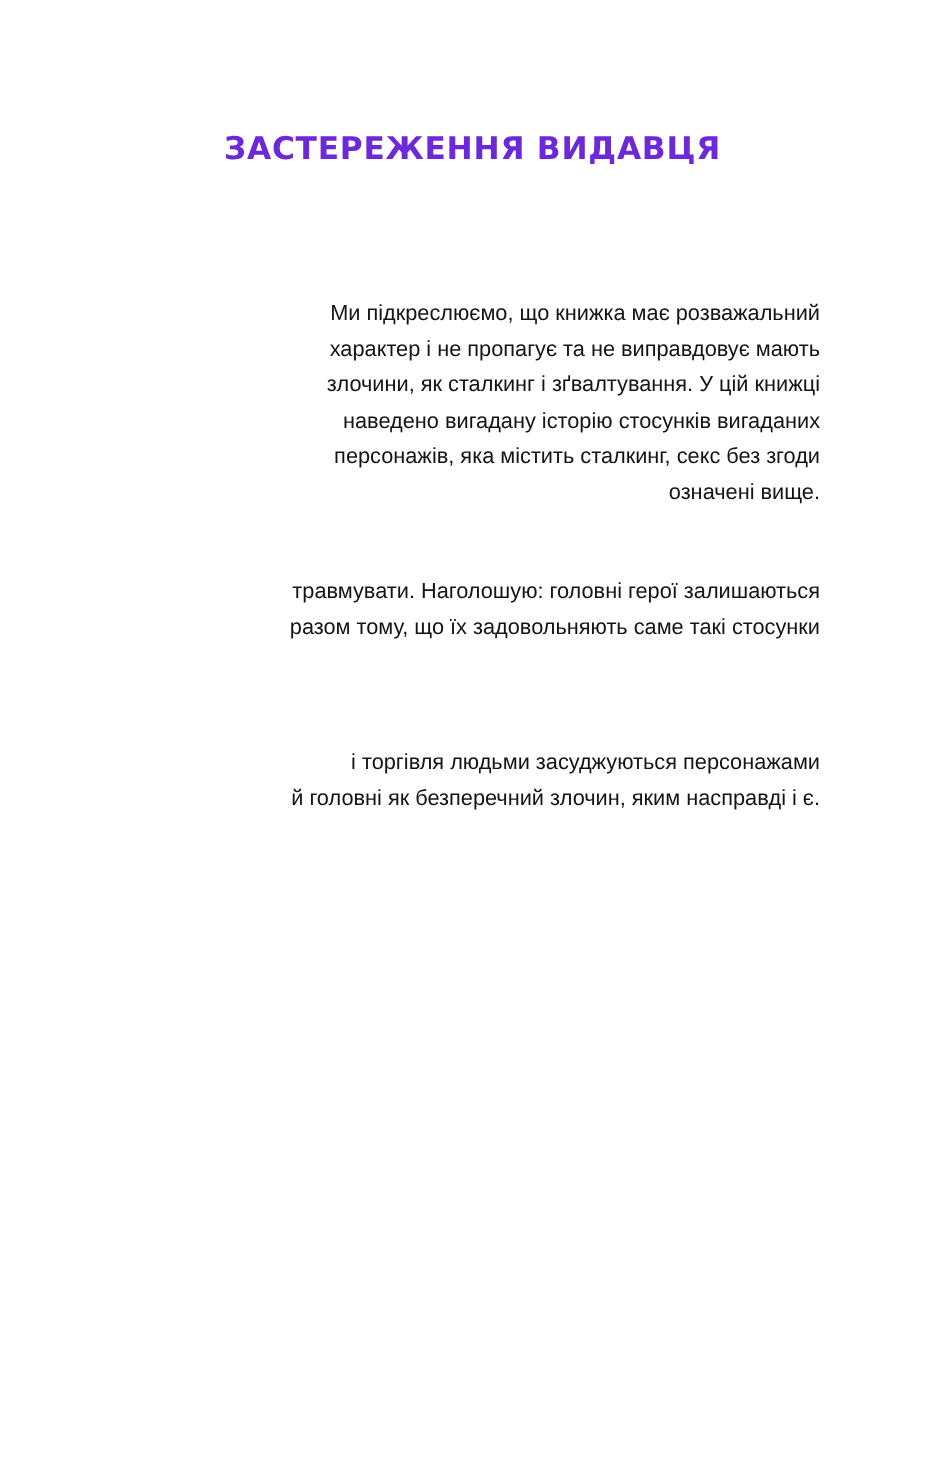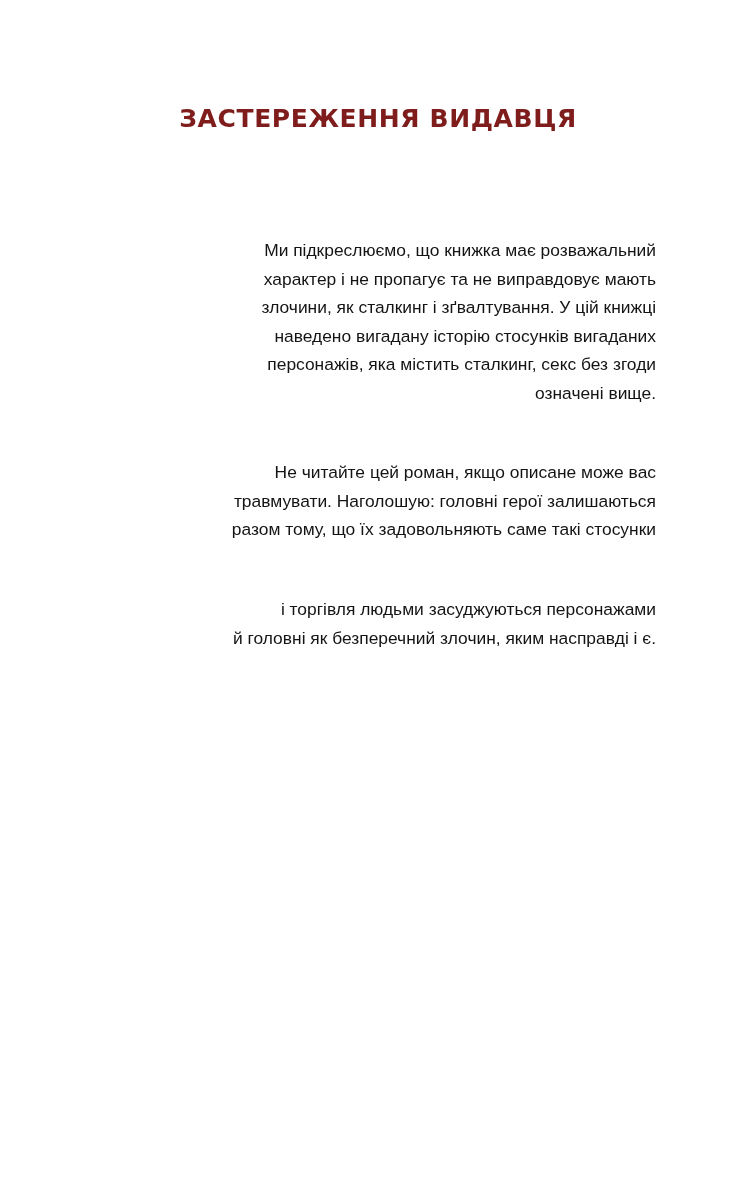--- a/index.html
+++ b/index.html
@@ -26,21 +26,21 @@
       position: absolute;
       left: 0;
       top: 101px;
       width: 756px;
       text-align: center;
       font-family: "DejaVu Sans", sans-serif;
       font-weight: bold;
       font-size: 25px;
       letter-spacing: 0.6px;
       line-height: 36px;
-      color: #7f1d1d;
+      color: #6d28d9;
       margin: 0;
     }
     .body-text {
       position: absolute;
       left: 136px;
       width: 500px;
       font-family: "Liberation Sans", sans-serif;
       font-size: 17.4px;
       line-height: 28.6px;
       color: #141414;
@@ -70,21 +70,20 @@
     <p class="para p1">
       <span class="line">Ми підкреслюємо, що книжка має розважальний</span>
       <span class="line">характер і не пропагує та не виправдовує мають</span>
       <span class="line">злочини, як сталкинг і зґвалтування. У цій книжці</span>
       <span class="line">наведено вигадану історію стосунків вигаданих</span>
       <span class="line">персонажів, яка містить сталкинг, секс без згоди</span>
       <span class="line">означені вище.</span>
     </p>
 
     <p class="para p2">
-      <span class="line">Не читайте цей роман, якщо описане може вас</span>
       <span class="line">травмувати. Наголошую: головні герої залишаються</span>
       <span class="line">разом тому, що їх задовольняють саме такі стосунки</span>
     </p>
 
     <p class="para p3">
       <span class="line">і торгівля людьми засуджуються персонажами</span>
       <span class="line">й головні як безперечний злочин, яким насправді і є.</span>
     </p>
   </div>
 </div>

